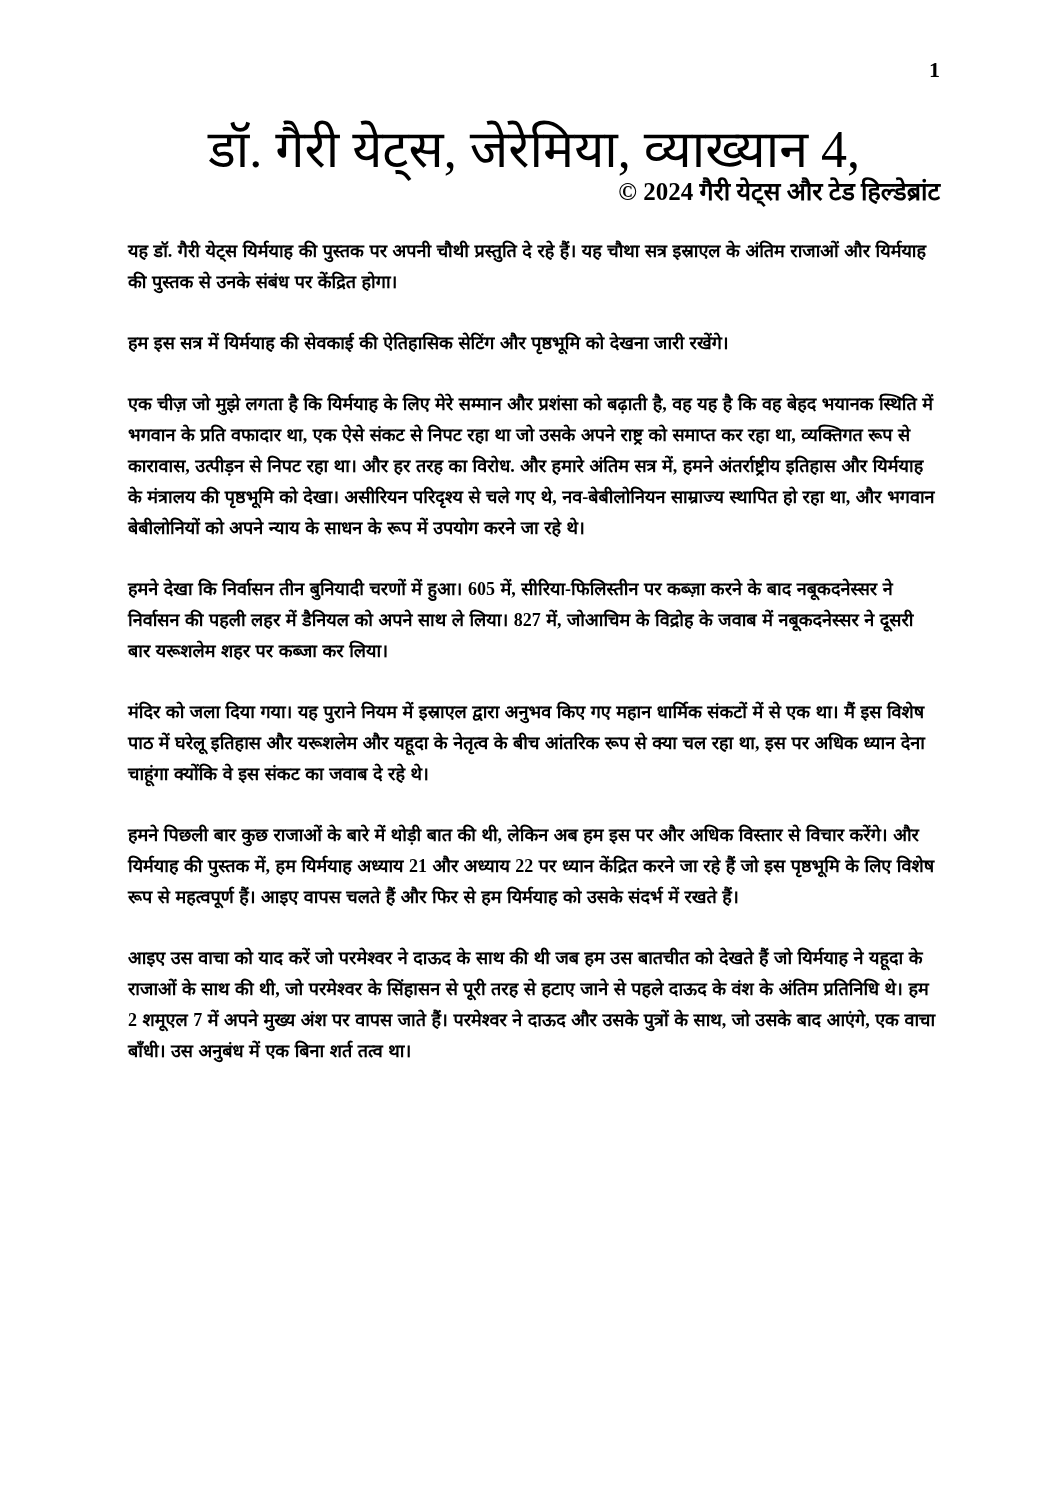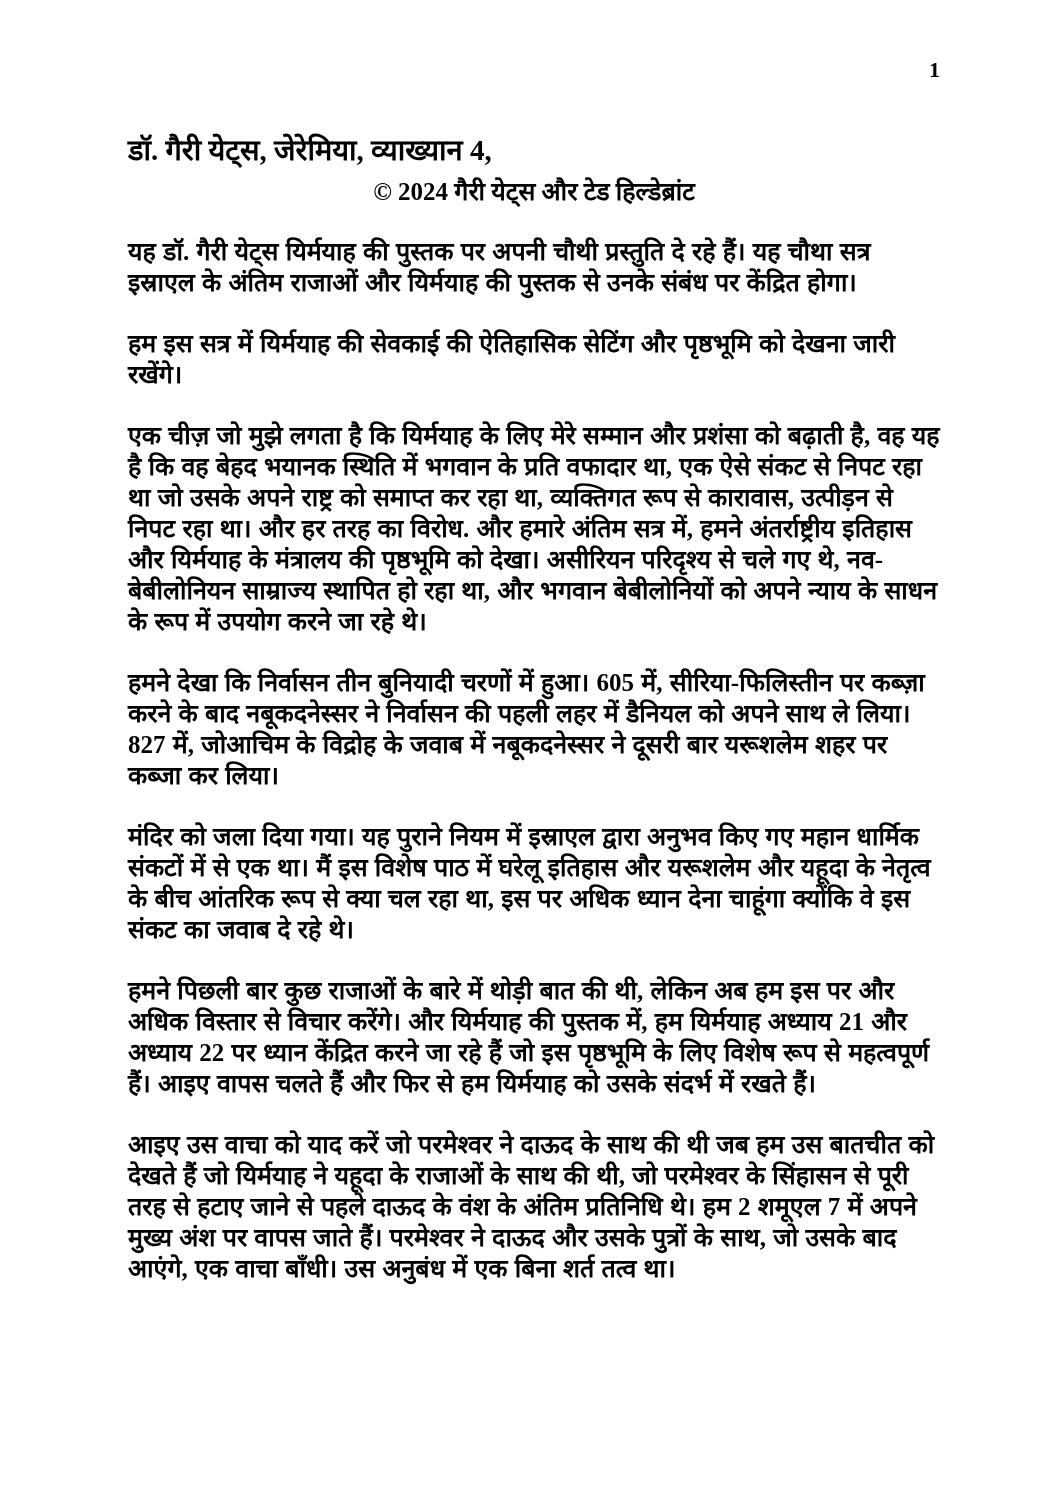--- a/index.html
+++ b/index.html
@@ -22,38 +22,38 @@
   }
   .page-number {
     text-align: right;
     font-size: 22px;
     line-height: 24px;
     font-family: "Liberation Serif", serif;
     font-weight: 700;
   }
   .doc-title {
     margin: 44px 0 0 0;
-    text-align: left;
-    font-size: 29px;
+    text-align: center;
+    font-size: 52px;
     line-height: 48px;
-    font-weight: 700;
+    font-weight: 400;
   }
   .doc-title .title-line {
     display: block;
   }
   .copyright {
     margin-top: 4px;
-    text-align: center;
+    text-align: right;
     font-size: 25px;
     line-height: 28px;
     font-weight: 700;
   }
   .body-para {
     margin: 30px 0 0 0;
-    font-size: 25px;
+    font-size: 18px;
     line-height: 31px;
     text-align: left;
     font-weight: 700;
     word-spacing: 1px;
   }
 </style>
 </head>
 <body>
 
 <div class="page">

